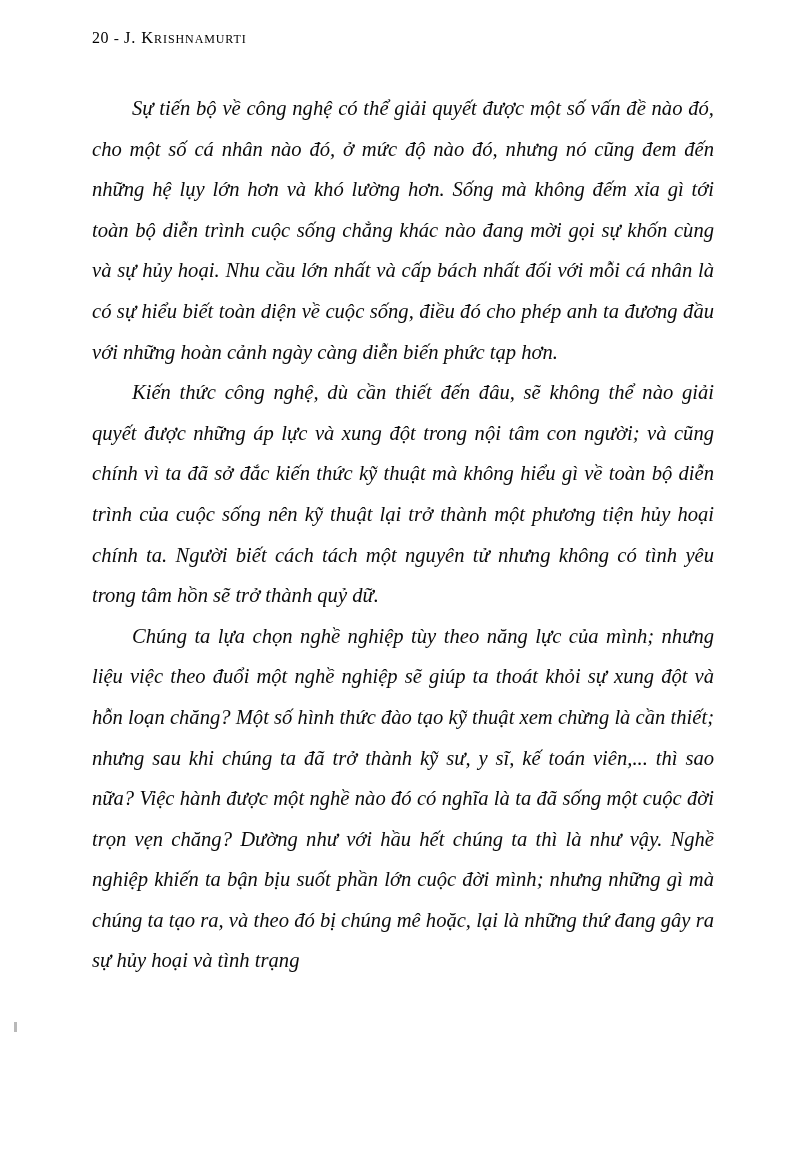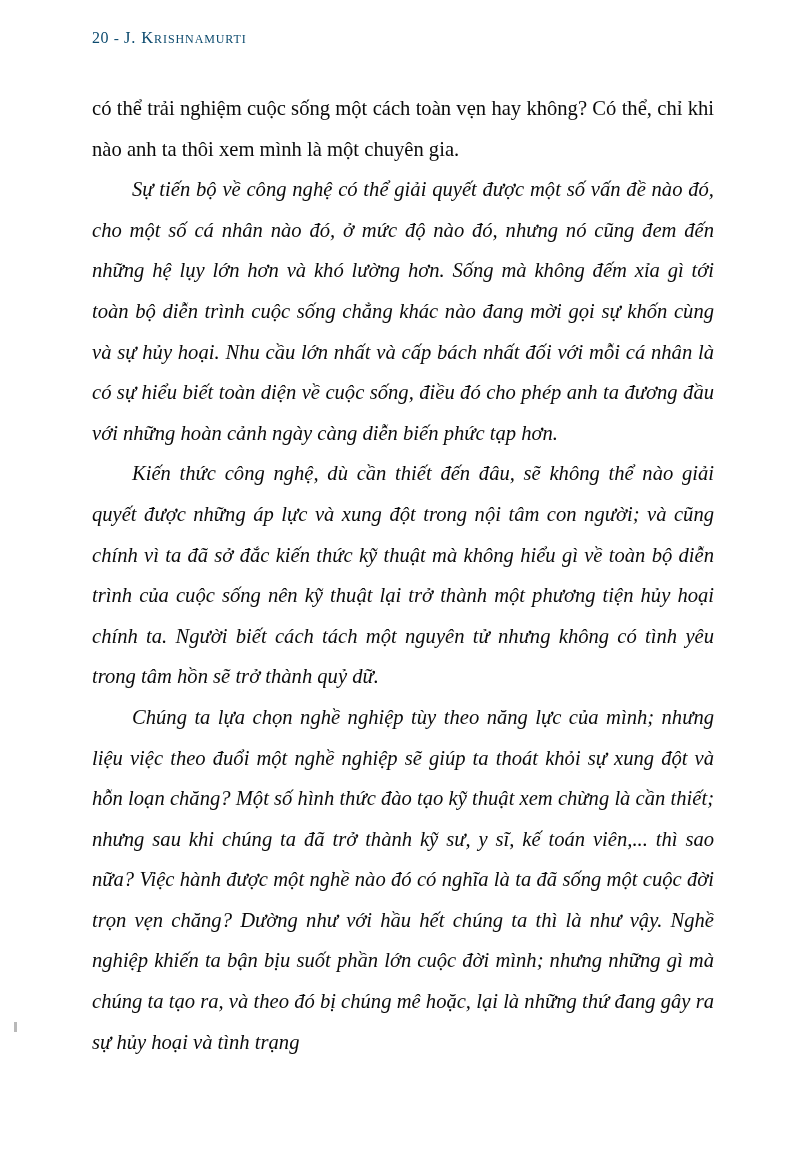--- a/index.html
+++ b/index.html
@@ -20,21 +20,21 @@
     height: 1154px;
     box-sizing: border-box;
   }
   .header {
     position: absolute;
     top: 28px;
     left: 92px;
     font-family: "Liberation Serif", serif;
     font-size: 15.5px;
     letter-spacing: 0.6px;
-    color: #0c4a6e;
+    color: #000000;
     white-space: nowrap;
   }
   .header .folio {
     font-size: 16px;
   }
   .header .author {
     font-variant: small-caps;
     font-size: 16.5px;
     letter-spacing: 0.9px;
   }
@@ -72,21 +72,20 @@
 
 <div class="page">
 
   <div class="header">
     <span class="folio">20</span>
     <span>-</span>
     <span class="author">J. Krishnamurti</span>
   </div>
 
   <div class="body-text">
-    <p>có thể trải nghiệm cuộc sống một cách toàn vẹn hay không? Có thể, chỉ khi nào anh ta thôi xem mình là một chuyên gia.</p>
     <p class="indent">Sự tiến bộ về công nghệ có thể giải quyết được một số vấn đề nào đó, cho một số cá nhân nào đó, ở mức độ nào đó, nhưng nó cũng đem đến những hệ lụy lớn hơn và khó lường hơn. Sống mà không đếm xỉa gì tới toàn bộ diễn trình cuộc sống chẳng khác nào đang mời gọi sự khốn cùng và sự hủy hoại. Nhu cầu lớn nhất và cấp bách nhất đối với mỗi cá nhân là có sự hiểu biết toàn diện về cuộc sống, điều đó cho phép anh ta đương đầu với những hoàn cảnh ngày càng diễn biến phức tạp hơn.</p>
     <p class="indent">Kiến thức công nghệ, dù cần thiết đến đâu, sẽ không thể nào giải quyết được những áp lực và xung đột trong nội tâm con người; và cũng chính vì ta đã sở đắc kiến thức kỹ thuật mà không hiểu gì về toàn bộ diễn trình của cuộc sống nên kỹ thuật lại trở thành một phương tiện hủy hoại chính ta. Người biết cách tách một nguyên tử nhưng không có tình yêu trong tâm hồn sẽ trở thành quỷ dữ.</p>
     <p class="indent">Chúng ta lựa chọn nghề nghiệp tùy theo năng lực của mình; nhưng liệu việc theo đuổi một nghề nghiệp sẽ giúp ta thoát khỏi sự xung đột và hỗn loạn chăng? Một số hình thức đào tạo kỹ thuật xem chừng là cần thiết; nhưng sau khi chúng ta đã trở thành kỹ sư, y sĩ, kế toán viên,... thì sao nữa? Việc hành được một nghề nào đó có nghĩa là ta đã sống một cuộc đời trọn vẹn chăng? Dường như với hầu hết chúng ta thì là như vậy. Nghề nghiệp khiến ta bận bịu suốt phần lớn cuộc đời mình; nhưng những gì mà chúng ta tạo ra, và theo đó bị chúng mê hoặc, lại là những thứ đang gây ra sự hủy hoại và tình trạng</p>
   </div>
 
   <div class="edge-mark"></div>
 
 </div>
 
 </body></html>

